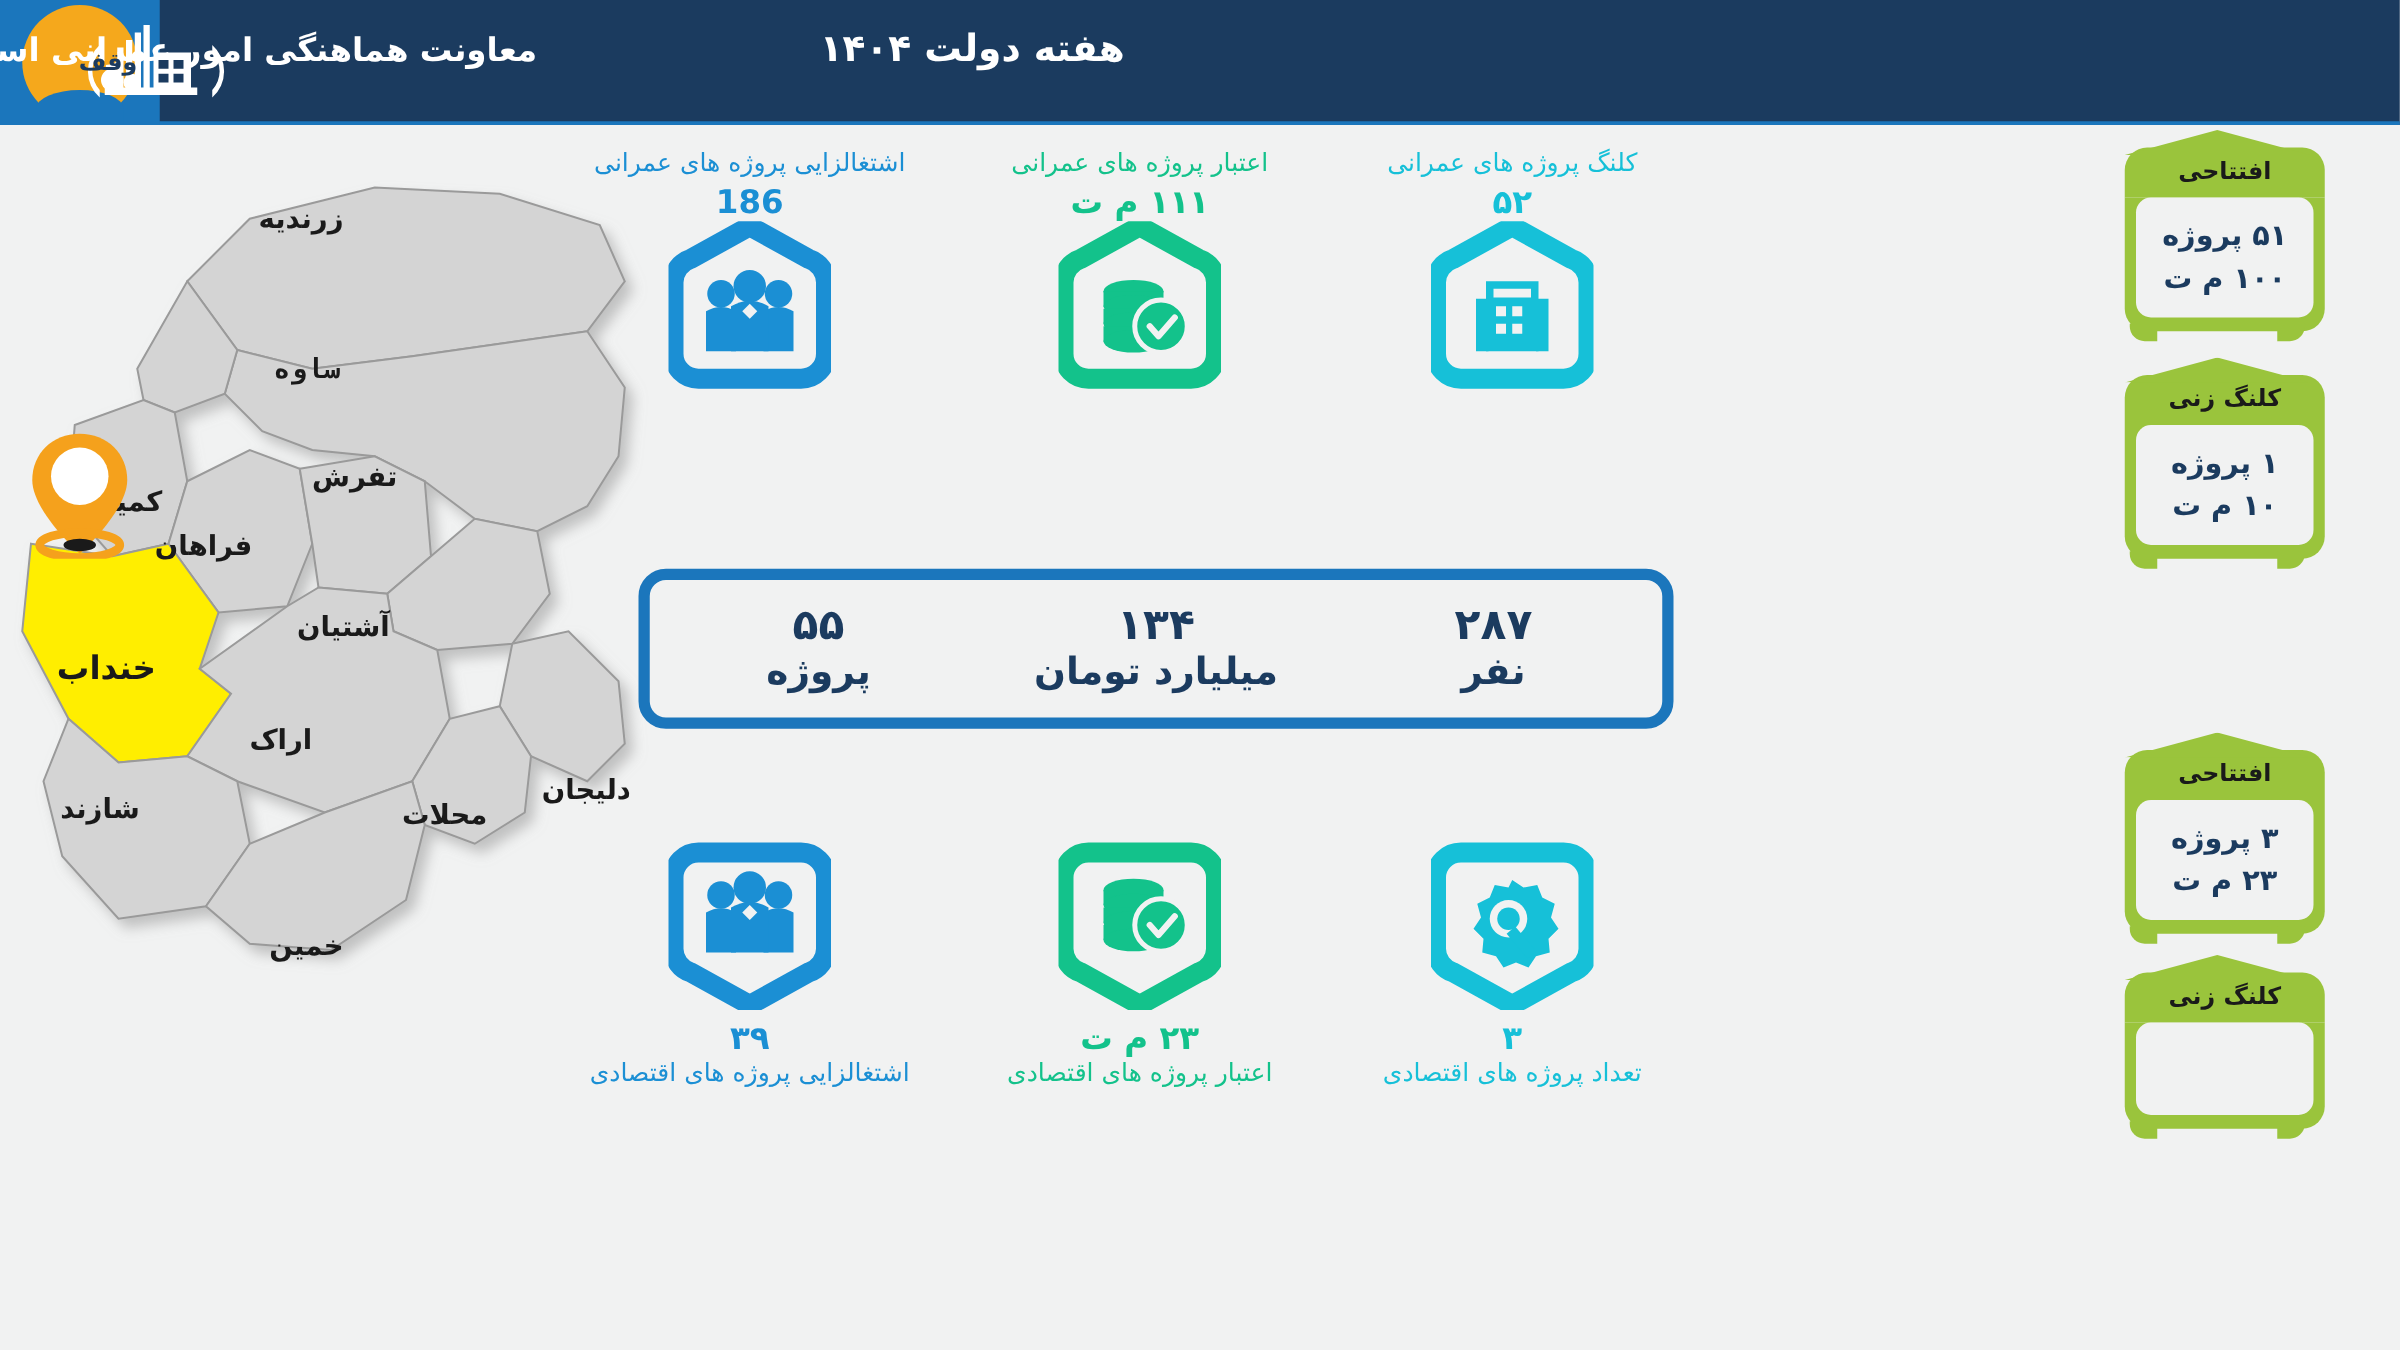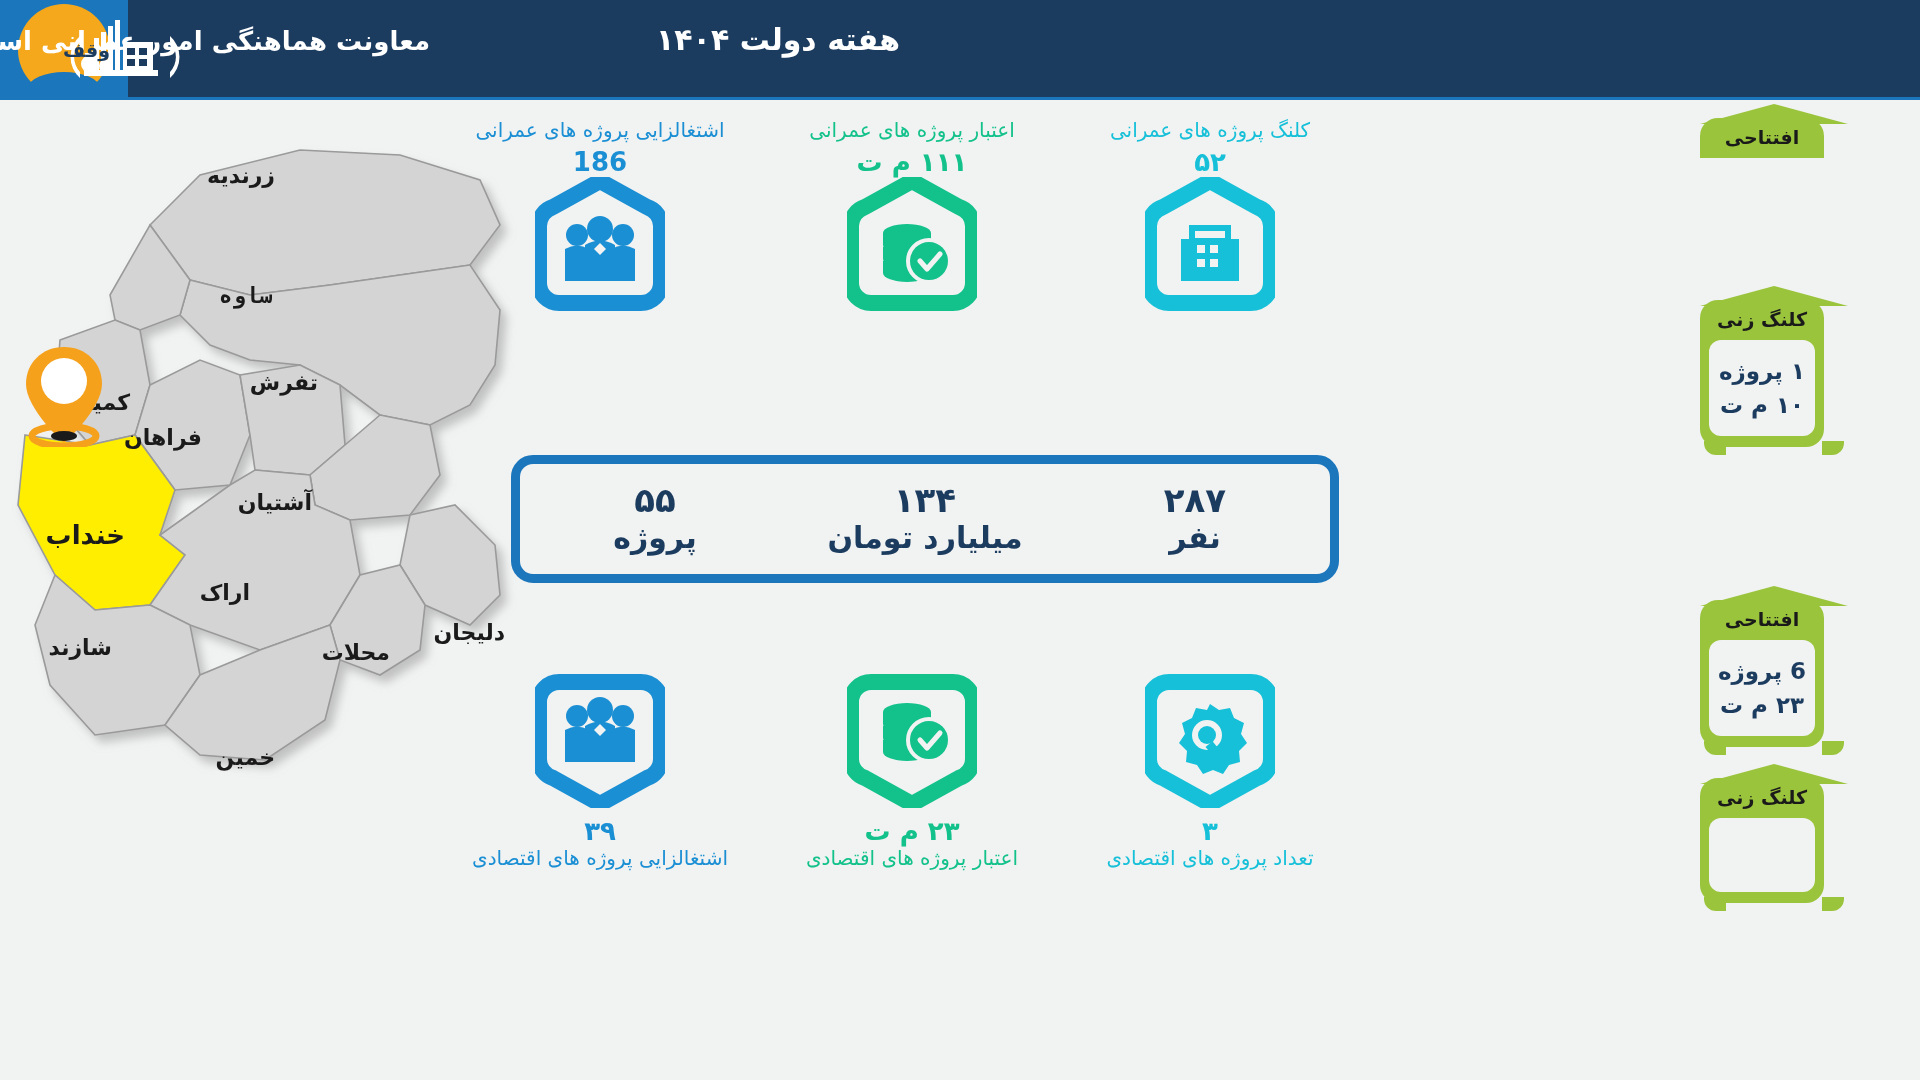--- a/index.html
+++ b/index.html
@@ -79,21 +79,21 @@
   #total-bar {
     position:absolute; left:511px; top:455px; width:828px; height:128px;
     border:9px solid #1b76bc; border-radius:22px; background:#f1f2f2;
     display:flex; align-items:center;
   }
   .total-cell { flex:1; text-align:center; color:#1b3b5f; }
   .total-num { font-size:34px; font-weight:bold; line-height:1.1; }
   .total-unit { font-size:30px; font-weight:bold; line-height:1.25; }
 
   
-  .gcard { position:absolute; width:124px; }
+  .gcard { position:absolute; width:160px; }
   .gcard-head {
     position:relative; height:40px; background:#9ac43c;
     border-radius:18px 18px 0 0;
     display:flex; align-items:center; justify-content:center;
   }
   .gcard-head::before,.gcard-head::after{
     content:""; position:absolute; top:0; width:0; height:0;
   }
   .gcard-head span {
     color:#1a1a1a; font-size:19px; font-weight:bold; white-space:nowrap;
@@ -363,20 +363,27 @@
   </div>
   <div class="kpi-value c-blue" style="margin-top:8px;">۳۹</div>
   <div class="kpi-title c-blue">اشتغالزایی پروژه های اقتصادی</div>
 </div>
 
 <div class="gcard" style="left:1700px; top:118px;">
   <div class="gcard-head">
     <div class="gcard-notch"></div>
     <span>افتتاحی</span>
   </div>
+  <div class="gcard-body">
+    <div class="gcard-inner">
+      <div class="gcard-line">۵۱  پروژه</div>
+      <div class="gcard-line">۱۰۰  م ت</div>
+    </div>
+    <div class="gcard-ears"></div>
+  </div>
 </div>
 
 <div class="gcard" style="left:1700px; top:300px;">
   <div class="gcard-head">
     <div class="gcard-notch"></div>
     <span>کلنگ زنی</span>
   </div>
   <div class="gcard-body">
     <div class="gcard-inner">
       <div class="gcard-line">۱  پروژه</div>
@@ -386,21 +393,21 @@
   </div>
 </div>
 
 <div class="gcard" style="left:1700px; top:600px;">
   <div class="gcard-head">
     <div class="gcard-notch"></div>
     <span>افتتاحی</span>
   </div>
   <div class="gcard-body">
     <div class="gcard-inner">
-      <div class="gcard-line">6  پروژه</div>
+      <div class="gcard-line">۳  پروژه</div>
       <div class="gcard-line">۲۳  م ت</div>
     </div>
     <div class="gcard-ears"></div>
   </div>
 </div>
 
 <div class="gcard" style="left:1700px; top:778px;">
   <div class="gcard-head">
     <div class="gcard-notch"></div>
     <span>کلنگ زنی</span>

